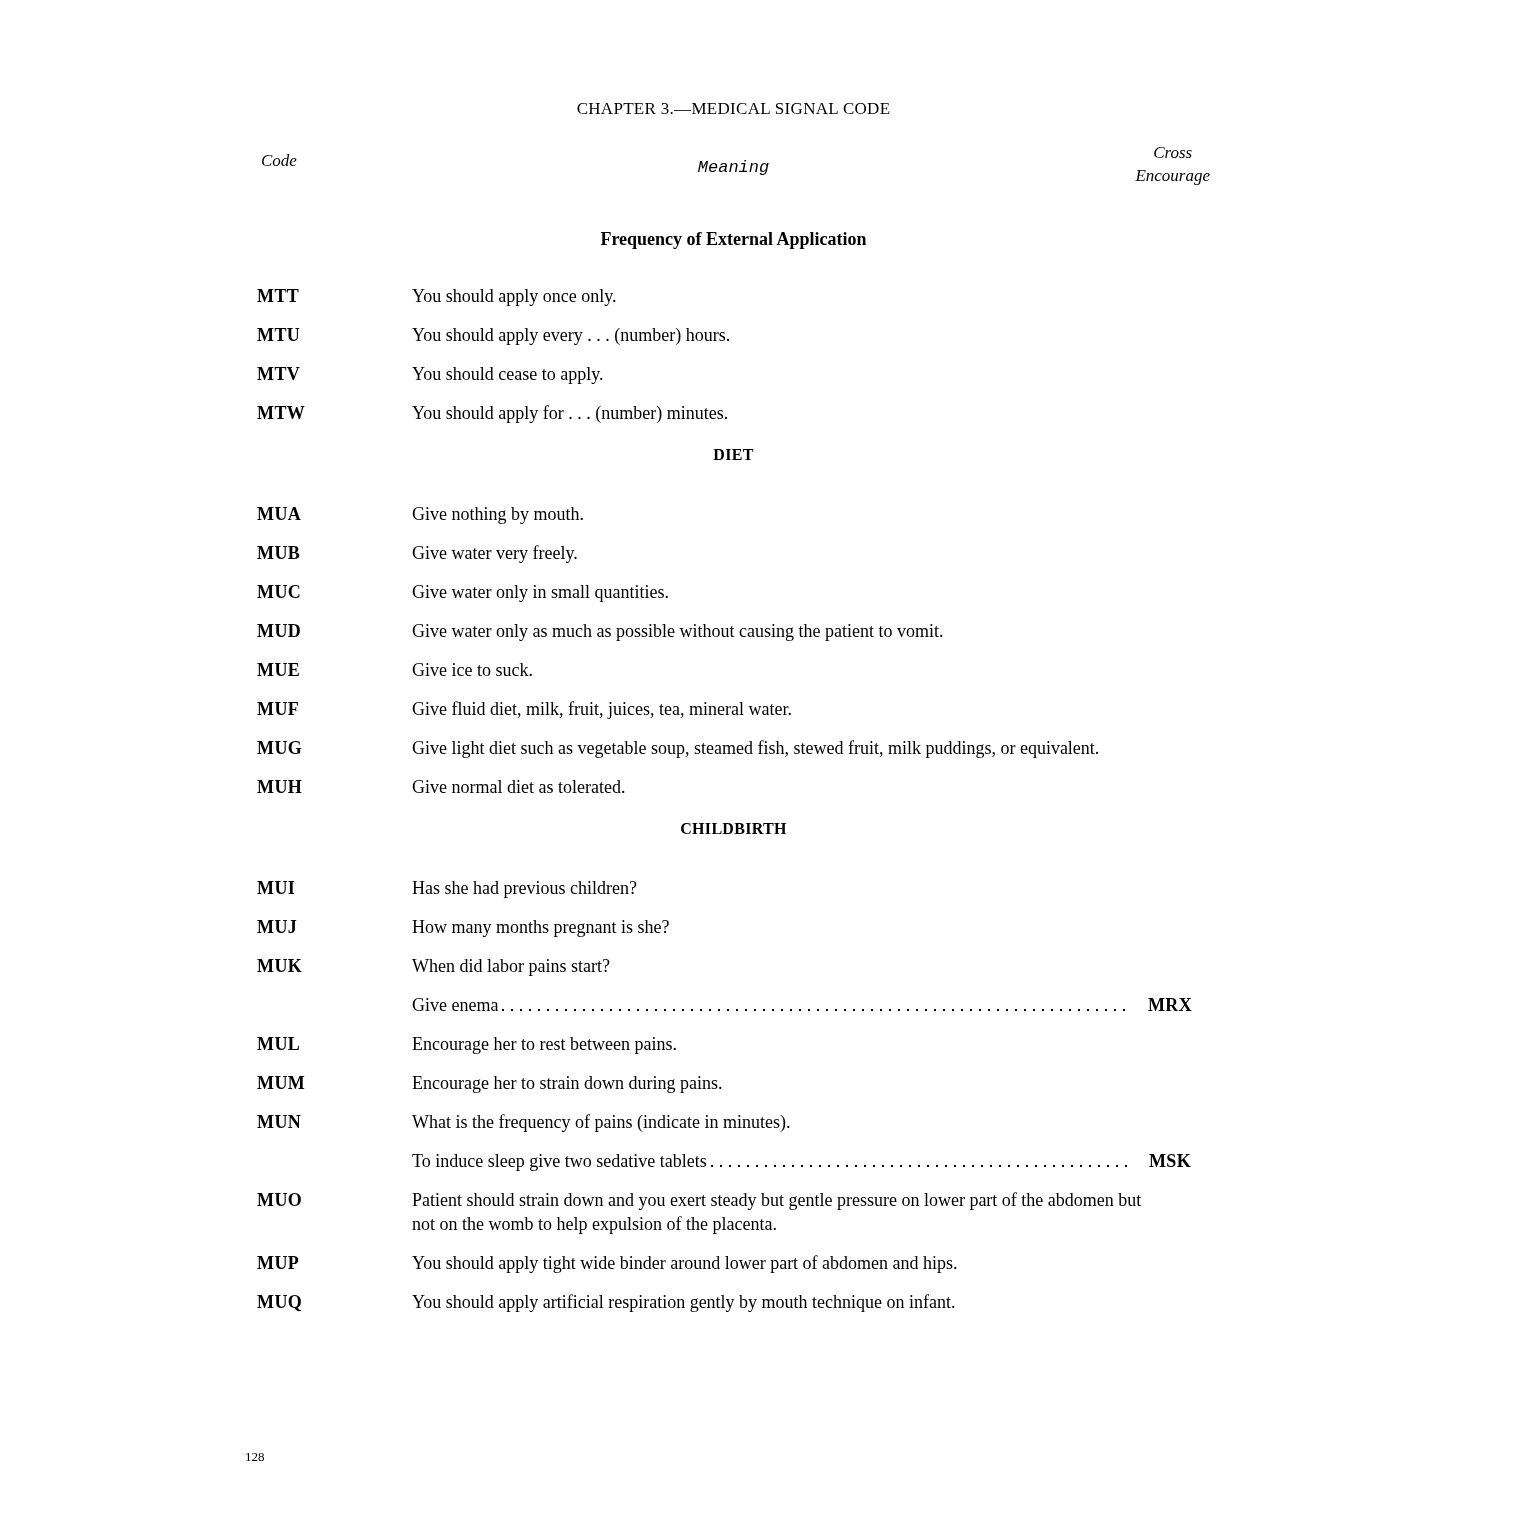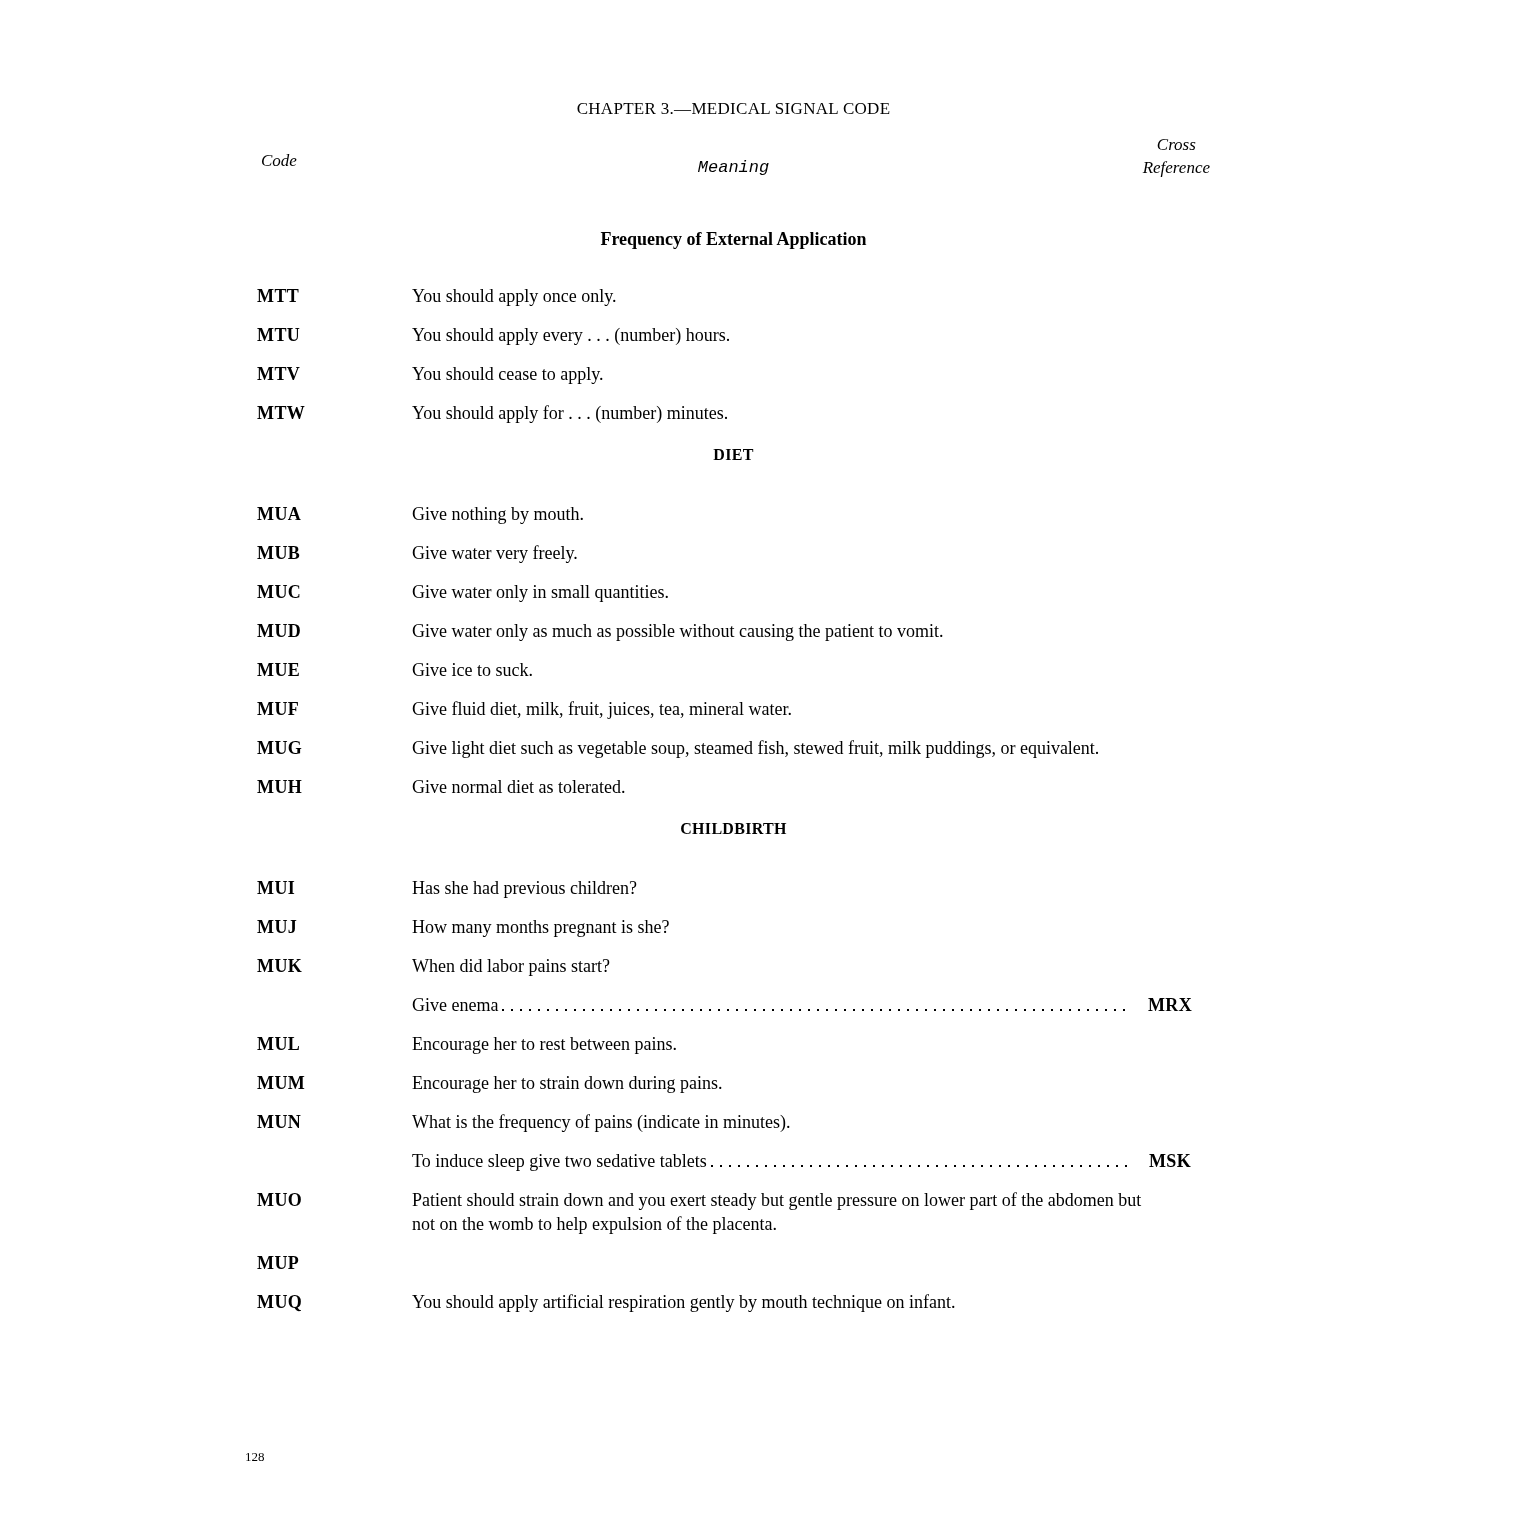--- a/index.html
+++ b/index.html
@@ -30,21 +30,21 @@
   .col-headers {
     position: relative;
     margin-top: 12px;
     height: 46px;
     font-style: italic;
     font-size: 17px;
     line-height: 23px;
   }
   .hdr-code { position: absolute; left: 4px; bottom: 7px; }
   .hdr-meaning { position: absolute; left: 0; right: 0; bottom: 0; text-align: center; font-family: Liberation Mono, monospace; }
-  .hdr-cross { position: absolute; right: 0; top: 0; text-align: center; }
+  .hdr-cross { position: absolute; right: 0; top: 8px; text-align: center; }
   .heading-sub {
     margin-top: 48px;
     text-align: center;
     font-weight: bold;
     font-size: 18px;
     line-height: 24px;
   }
   .heading-main {
     margin-top: 16px;
     margin-bottom: 12px;
@@ -101,21 +101,21 @@
 <div class="page">
   <div class="content">
 
     <div class="title">CHAPTER 3.—MEDICAL SIGNAL CODE</div>
 
     <div class="col-headers">
       <span class="hdr-code">Code</span>
       <span class="hdr-meaning">Meaning</span>
       <span class="hdr-cross">
         <div>Cross</div>
-        <div>Reference</div>
+        <div>Encourage</div>
       </span>
     </div>
 
     <div id="sections">
         <div class="heading-sub">Frequency of External Application</div>
         <div class="rows">
           <div class="row">
             <span class="code-cell">MTT</span>
             <span class="meaning-wrap">
               <span class="meaning-cell">You should apply once only.</span>
@@ -246,20 +246,23 @@
             <span class="cross-ref-cell">MSK</span>
           </div>
           <div class="row">
             <span class="code-cell">MUO</span>
             <span class="meaning-wrap">
               <span class="meaning-cell">Patient should strain down and you exert steady but gentle pressure on lower part of the abdomen but not on the womb to help expulsion of the placenta.</span>
             </span>
           </div>
           <div class="row">
             <span class="code-cell">MUP</span>
+            <span class="meaning-wrap">
+              <span class="meaning-cell">You should apply tight wide binder around lower part of abdomen and hips.</span>
+            </span>
           </div>
           <div class="row">
             <span class="code-cell">MUQ</span>
             <span class="meaning-wrap">
               <span class="meaning-cell">You should apply artificial respiration gently by mouth technique on infant.</span>
             </span>
           </div>
         </div>
       </div>
   </div>

